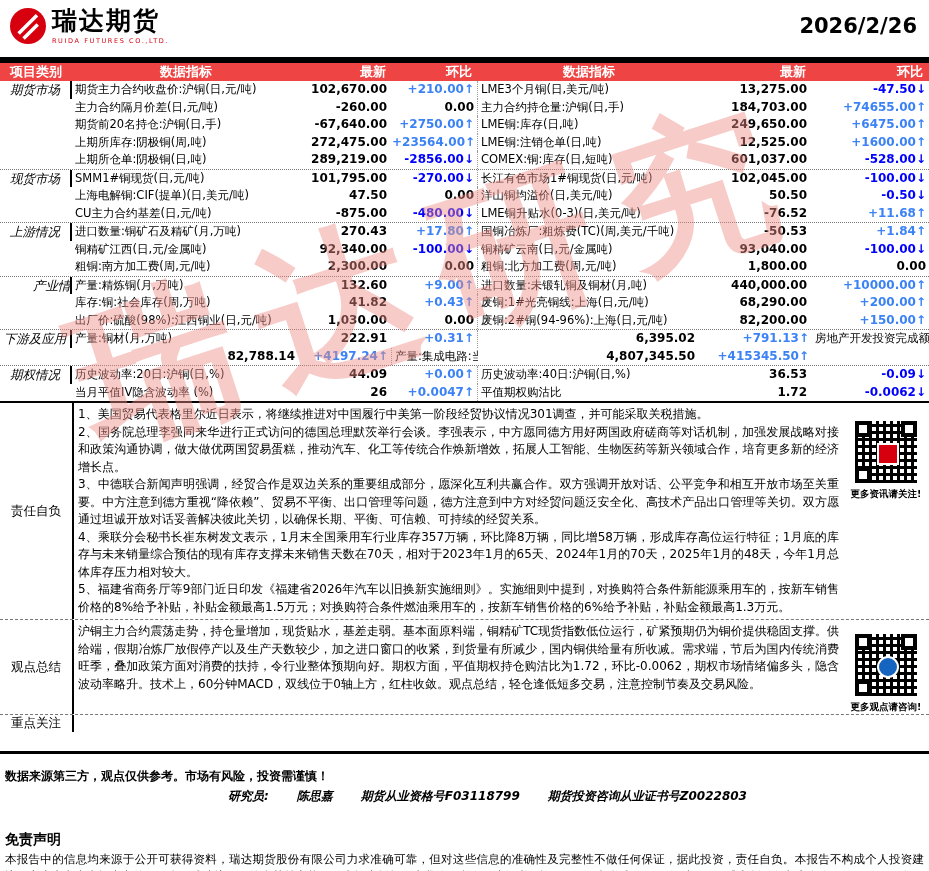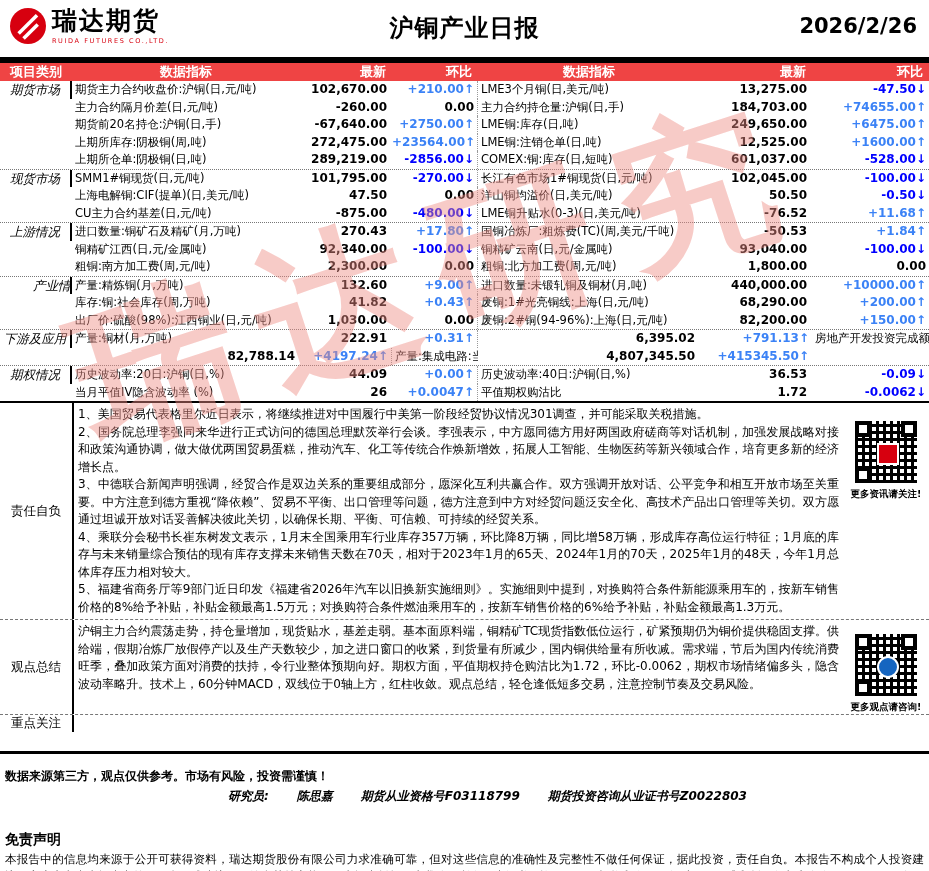--- a/index.html
+++ b/index.html
@@ -80,21 +80,20 @@
       <svg class="brand-logo" viewBox="0 0 40 40">
         <circle cx="20" cy="20" r="18" fill="#d7000f"></circle>
         <rect x="8" y="17" width="26" height="3.5" fill="#fff" transform="rotate(-45 20 20)"></rect>
         <rect x="8" y="24" width="20" height="3.5" fill="#fff" transform="rotate(-45 20 20)"></rect>
       </svg>
       <div class="brand-txt">
         <div class="brand-name">瑞达期货</div>
         <div class="brand-sub">RUIDA FUTURES CO.,LTD.</div>
       </div>
     </div>
-    <div class="report-title">沪铜产业日报</div>
     <div class="report-date">2026/2/26</div>
   </div>
 
   <div class="black-bar"></div>
 
   <div class="tgrid thead">
     <div class="hcell c">项目类别</div>
     <div class="hcell c">数据指标</div>
     <div class="hcell r">最新</div>
     <div class="hcell r">环比</div>

